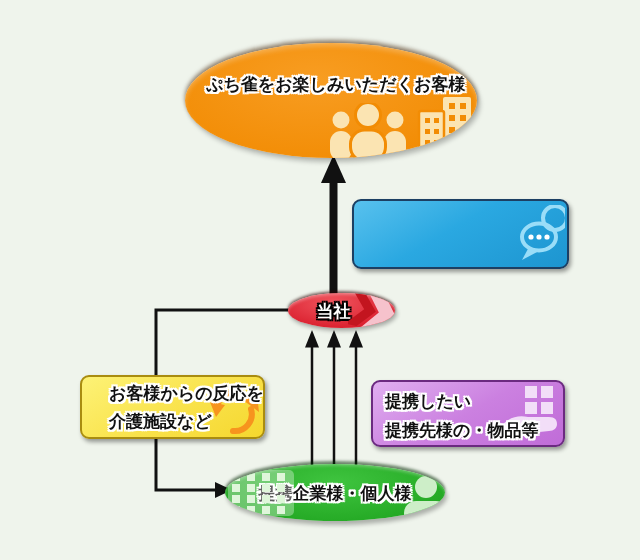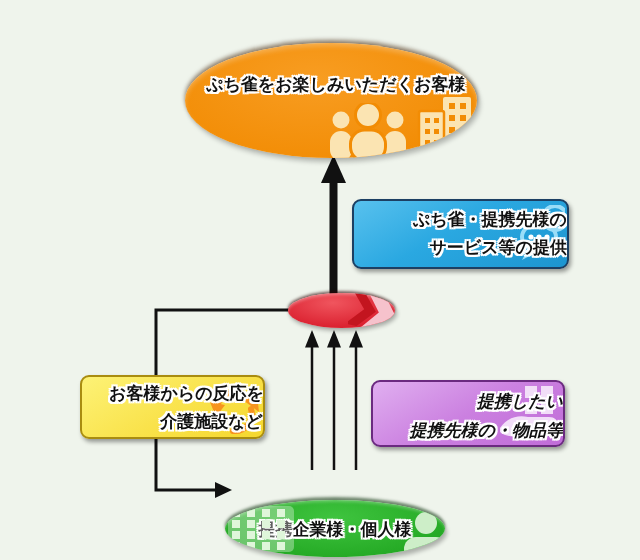--- a/index.html
+++ b/index.html
@@ -11,21 +11,20 @@
   }
   #canvas{position:relative;width:640px;height:560px;background:#eff4ec;}
   svg.lines{position:absolute;left:0;top:0;z-index:1;}
 
   
   .t-dark{
     color:#111;font-weight:bold;font-size:17px;
     text-shadow:-2px -2px 0 #fff,0 -2px 0 #fff,2px -2px 0 #fff,
                 -2px 0 0 #fff,2px 0 0 #fff,
                 -2px 2px 0 #fff,0 2px 0 #fff,2px 2px 0 #fff;
-    text-align:right;
   }
   .t-light{
     color:#fff;font-weight:bold;font-size:17px;
     text-shadow:-2px -2px 0 #000,0 -2px 0 #000,2px -2px 0 #000,
                 -2px 0 0 #000,2px 0 0 #000,
                 -2px 2px 0 #000,0 2px 0 #000,2px 2px 0 #000;
   }
 
   
   .ellipse{position:absolute;border-radius:50%;overflow:hidden;z-index:2;}
@@ -45,21 +44,20 @@
   }
   .ellipse-company .txt{
     position:absolute;left:0;right:16px;top:50%;transform:translateY(-50%);
     text-align:center;
   }
   .ellipse-partners{
     left:225px;top:464px;width:220px;height:57px;
     background:radial-gradient(ellipse at 50% 32%,#3fc43f 0%,#23a823 78%);
     box-shadow:0 -3px 3px rgba(0,40,0,.55),2px 4px 4px rgba(0,0,0,.28),
                inset 0 2px 3px rgba(255,255,255,.25);
-    margin-top:36px;
   }
   .ellipse-partners .txt{
     position:absolute;left:0;right:0;top:50%;transform:translateY(-50%);
     text-align:center;white-space:nowrap;
   }
 
   
   .box{position:absolute;border-radius:9px;overflow:hidden;z-index:3;
        box-shadow:2px 3px 4px rgba(0,0,0,.38);}
   .box .txt{position:relative;z-index:2;white-space:nowrap;}
@@ -73,21 +71,21 @@
     left:80px;top:375px;width:181px;height:60px;
     background:linear-gradient(150deg,#fdf276 0%,#f9e24a 55%,#f5d72e 100%);
     border:2px solid #a98c10;
   }
   .box-feedback .txt{padding:3px 0 0 27px;line-height:28px;}
   .box-goods{
     left:371px;top:380px;width:190px;height:63px;
     background:linear-gradient(150deg,#e0aff0 0%,#cb80e0 50%,#c06cd8 100%);
     border:2px solid #6b2a80;
   }
-  .box-goods .txt{padding:5px 0 4px 12px;line-height:29px;font-style:italic;}
+  .box-goods .txt{padding:5px 0 4px 12px;line-height:29px;}
 
   .icon{position:absolute;z-index:1;}
 </style>
 </head>
 <body>
 
 <div id="canvas">
 
   <svg class="lines" width="640" height="560" viewBox="0 0 640 560">
 
@@ -155,33 +153,30 @@
 
   <div class="box box-service">
     <svg class="icon" style="right:2px;top:4px" width="46" height="58" viewBox="0 0 46 58">
       <circle cx="36" cy="13" r="12" fill="none" stroke="#9addf8" stroke-width="4"></circle>
       <ellipse cx="20" cy="32" rx="17" ry="13.5" fill="none" stroke="#9addf8" stroke-width="4"></ellipse>
       <polygon points="10,42 3,55 20,46" fill="#9addf8"></polygon>
       <circle cx="12" cy="32" r="2.6" fill="#fff"></circle>
       <circle cx="20" cy="32" r="2.6" fill="#fff"></circle>
       <circle cx="28" cy="32" r="2.6" fill="#fff"></circle>
     </svg>
-    <div class="txt t-dark">
-      <div>ぷち雀・提携先様の</div>
-      <div>サービス等の提供</div>
-    </div>
   </div>
 
   <div class="ellipse ellipse-company">
     <svg class="icon" style="left:60px;top:-2px" width="48" height="40" viewBox="0 0 48 40">
       <g transform="rotate(12 24 20)">
         <polygon points="0,2 12,2 28,20 12,38 0,38 16,20" fill="#c3151f"></polygon>
         <polygon points="15,0 32,0 48,20 32,40 15,40 31,20" fill="#f6c2cc"></polygon>
       </g>
     </svg>
+    <div class="txt t-light">当社</div>
   </div>
 
   <div class="box box-feedback">
     <svg class="icon" style="right:3px;top:11px" width="52" height="48" viewBox="0 0 52 48">
       <g stroke="#f7941e" stroke-width="6" fill="none" stroke-linecap="round">
         <path d="M22,5 A13,13 0 0 0 10,19"></path>
         <path d="M25,43 A17,17 0 0 0 43,21"></path>
       </g>
       <g fill="#f7941e">
         <polygon points="2,14 17,17 8,29"></polygon>

